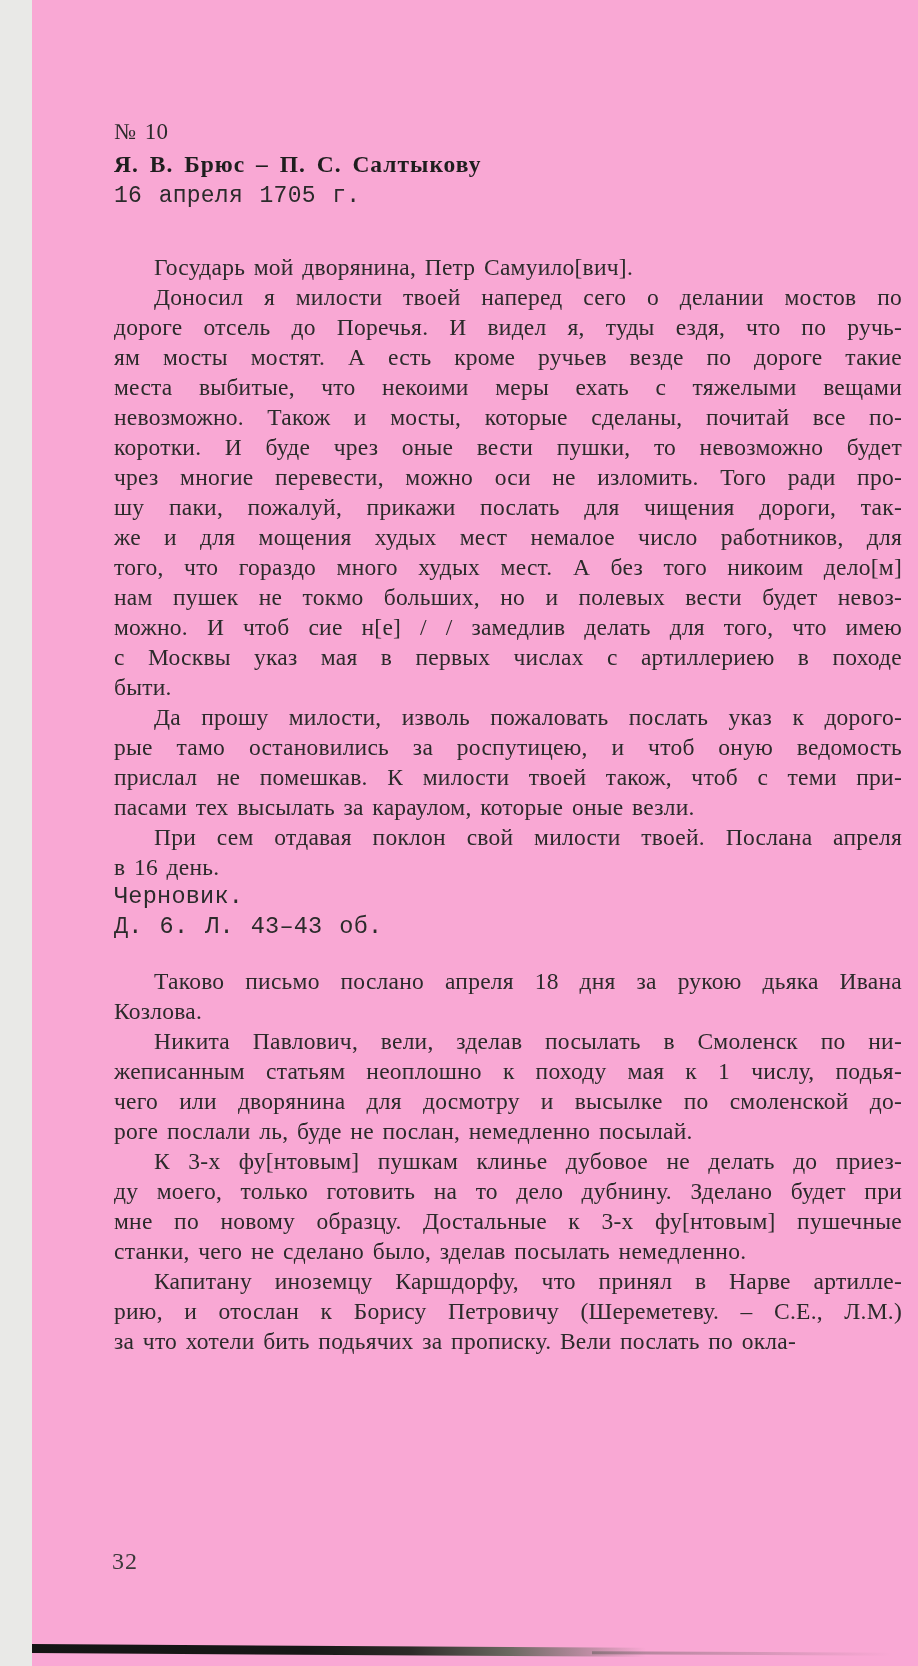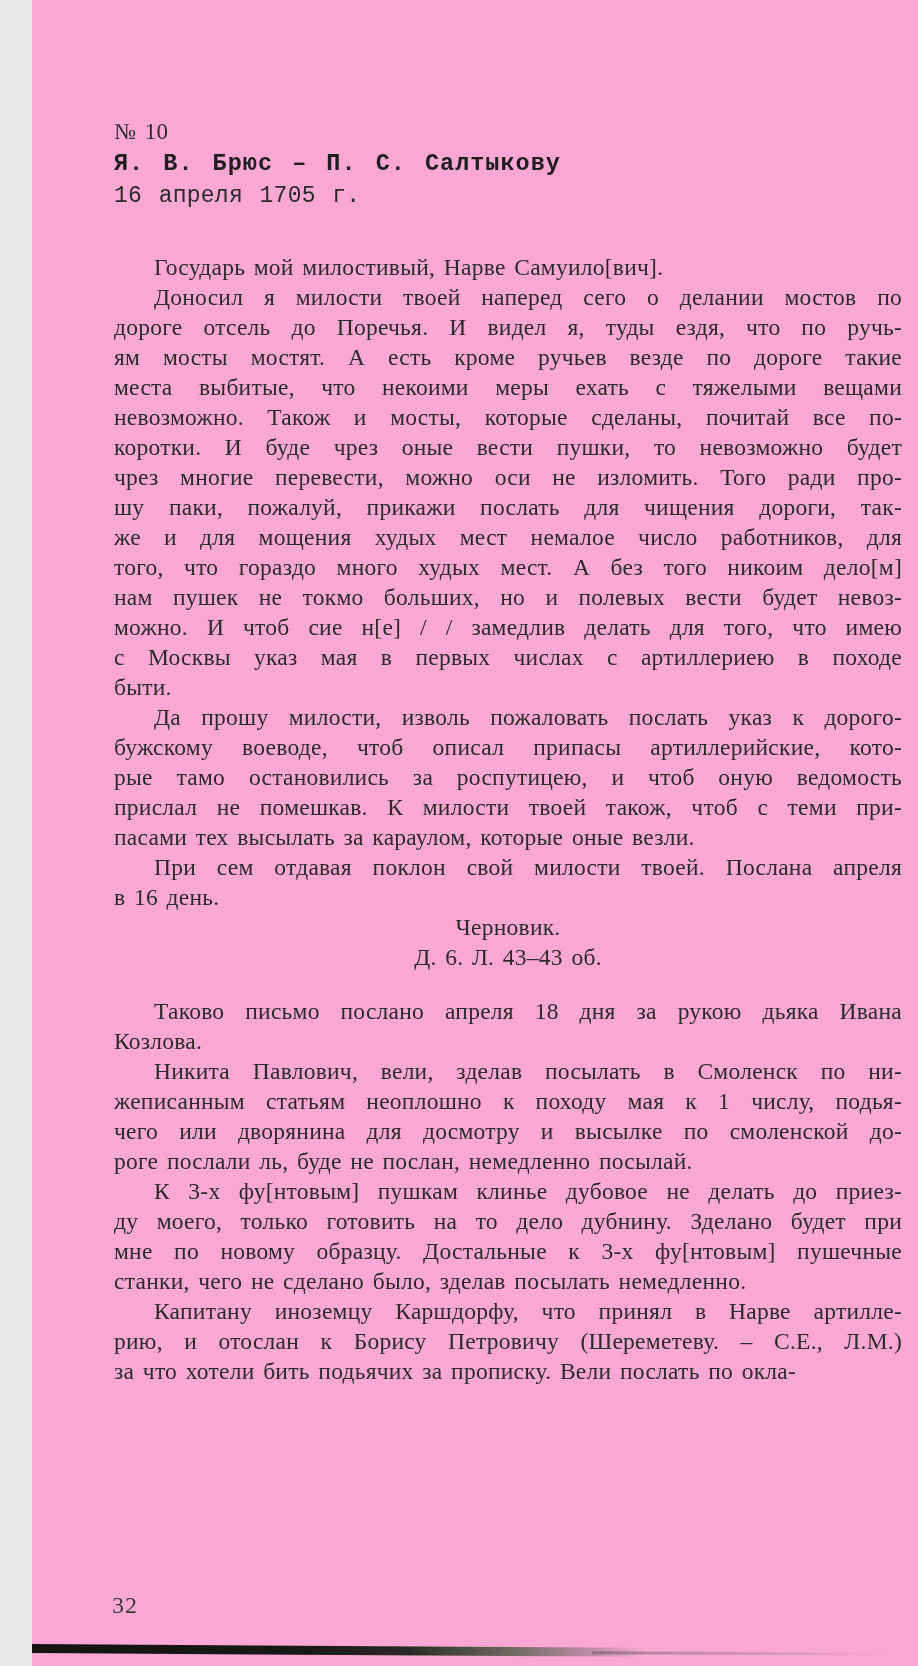--- a/index.html
+++ b/index.html
@@ -13,36 +13,36 @@
     margin-left:32px;
   }
   .content{
     position:absolute;left:82px;top:116px;width:788px;
     font-size:23.5px;
     letter-spacing:0.25px;
     word-spacing:2.5px;
   }
   .hdr{line-height:32px;}
   .hnum{font-size:23px;}
-  .htitle{font-weight:700;letter-spacing:1px;word-spacing:4px;color:#1e1e1e;font-family:Liberation Mono, monospace;}
+  .htitle{font-weight:700;letter-spacing:1px;word-spacing:4px;color:#1e1e1e;}
   .hdate{font-size:23px;font-family:Liberation Mono, monospace;}
   .gap1{height:40px;}
   .gap2{height:24px;}
   .para .line{
     line-height:30px;height:30px;white-space:nowrap;
     text-align:justify;text-align-last:justify;
     overflow:visible;
   }
   .para .line.last{text-align-last:left;}
   .para .line:first-child{text-indent:40px;}
   .signoff{
-    line-height:30px;text-align:center;
+    line-height:30px;text-align:left;font-family:Liberation Mono, monospace;
   }
   .pagenum{
-    position:absolute;left:80px;top:1592px;
+    position:absolute;left:80px;top:1548px;
     font-family:"Liberation Serif","DejaVu Serif",serif;
     font-size:24px;color:#3a3a3a;letter-spacing:1px;text-align:center;
   }
   
   .edge-streak{
     position:absolute;top:230px;left:892px;width:18px;height:1400px;
     background:linear-gradient(to bottom,
       rgba(195,195,190,0) 0%,
       rgba(200,200,196,0.45) 8%,
       rgba(188,188,183,0.40) 30%,
@@ -71,41 +71,40 @@
   <div class="content">
 
     <section>
       <div class="hdr">
         <div class="hnum">№ 10</div>
         <div class="htitle">Я. В. Брюс – П. С. Салтыкову</div>
         <div class="hdate">16 апреля 1705 г.</div>
       </div>
       <div class="gap1"></div>
       <div class="para">
-          <div class="line last">Государь мой милостивый, Нарве Самуило[вич].</div>
+          <div class="line last">Государь мой дворянина, Петр Самуило[вич].</div>
         </div>
       <div class="para">
           <div class="line">Доносил я милости твоей наперед сего о делании мостов по</div>
           <div class="line">дороге отсель до Поречья. И видел я, туды ездя, что по ручь-</div>
           <div class="line">ям мосты мостят. А есть кроме ручьев везде по дороге такие</div>
           <div class="line">места выбитые, что некоими меры ехать с тяжелыми вещами</div>
           <div class="line">невозможно. Також и мосты, которые сделаны, почитай все по-</div>
           <div class="line">коротки. И буде чрез оные вести пушки, то невозможно будет</div>
           <div class="line">чрез многие перевести, можно оси не изломить. Того ради про-</div>
           <div class="line">шу паки, пожалуй, прикажи послать для чищения дороги, так-</div>
           <div class="line">же и для мощения худых мест немалое число работников, для</div>
           <div class="line">того, что гораздо много худых мест. А без того никоим дело[м]</div>
           <div class="line">нам пушек не токмо больших, но и полевых вести будет невоз-</div>
           <div class="line">можно. И чтоб сие н[е] / / замедлив делать для того, что имею</div>
           <div class="line">с Москвы указ мая в первых числах с артиллериею в походе</div>
           <div class="line last">быти.</div>
         </div>
       <div class="para">
           <div class="line">Да прошу милости, изволь пожаловать послать указ к дорого-</div>
-          <div class="line">бужскому воеводе, чтоб описал припасы артиллерийские, кото-</div>
           <div class="line">рые тамо остановились за роспутицею, и чтоб оную ведомость</div>
           <div class="line">прислал не помешкав. К милости твоей також, чтоб с теми при-</div>
           <div class="line last">пасами тех высылать за караулом, которые оные везли.</div>
         </div>
       <div class="para">
           <div class="line">При сем отдавая поклон свой милости твоей. Послана апреля</div>
           <div class="line last">в 16 день.</div>
         </div>
       <div class="signoff">
         <div>Черновик.</div>

